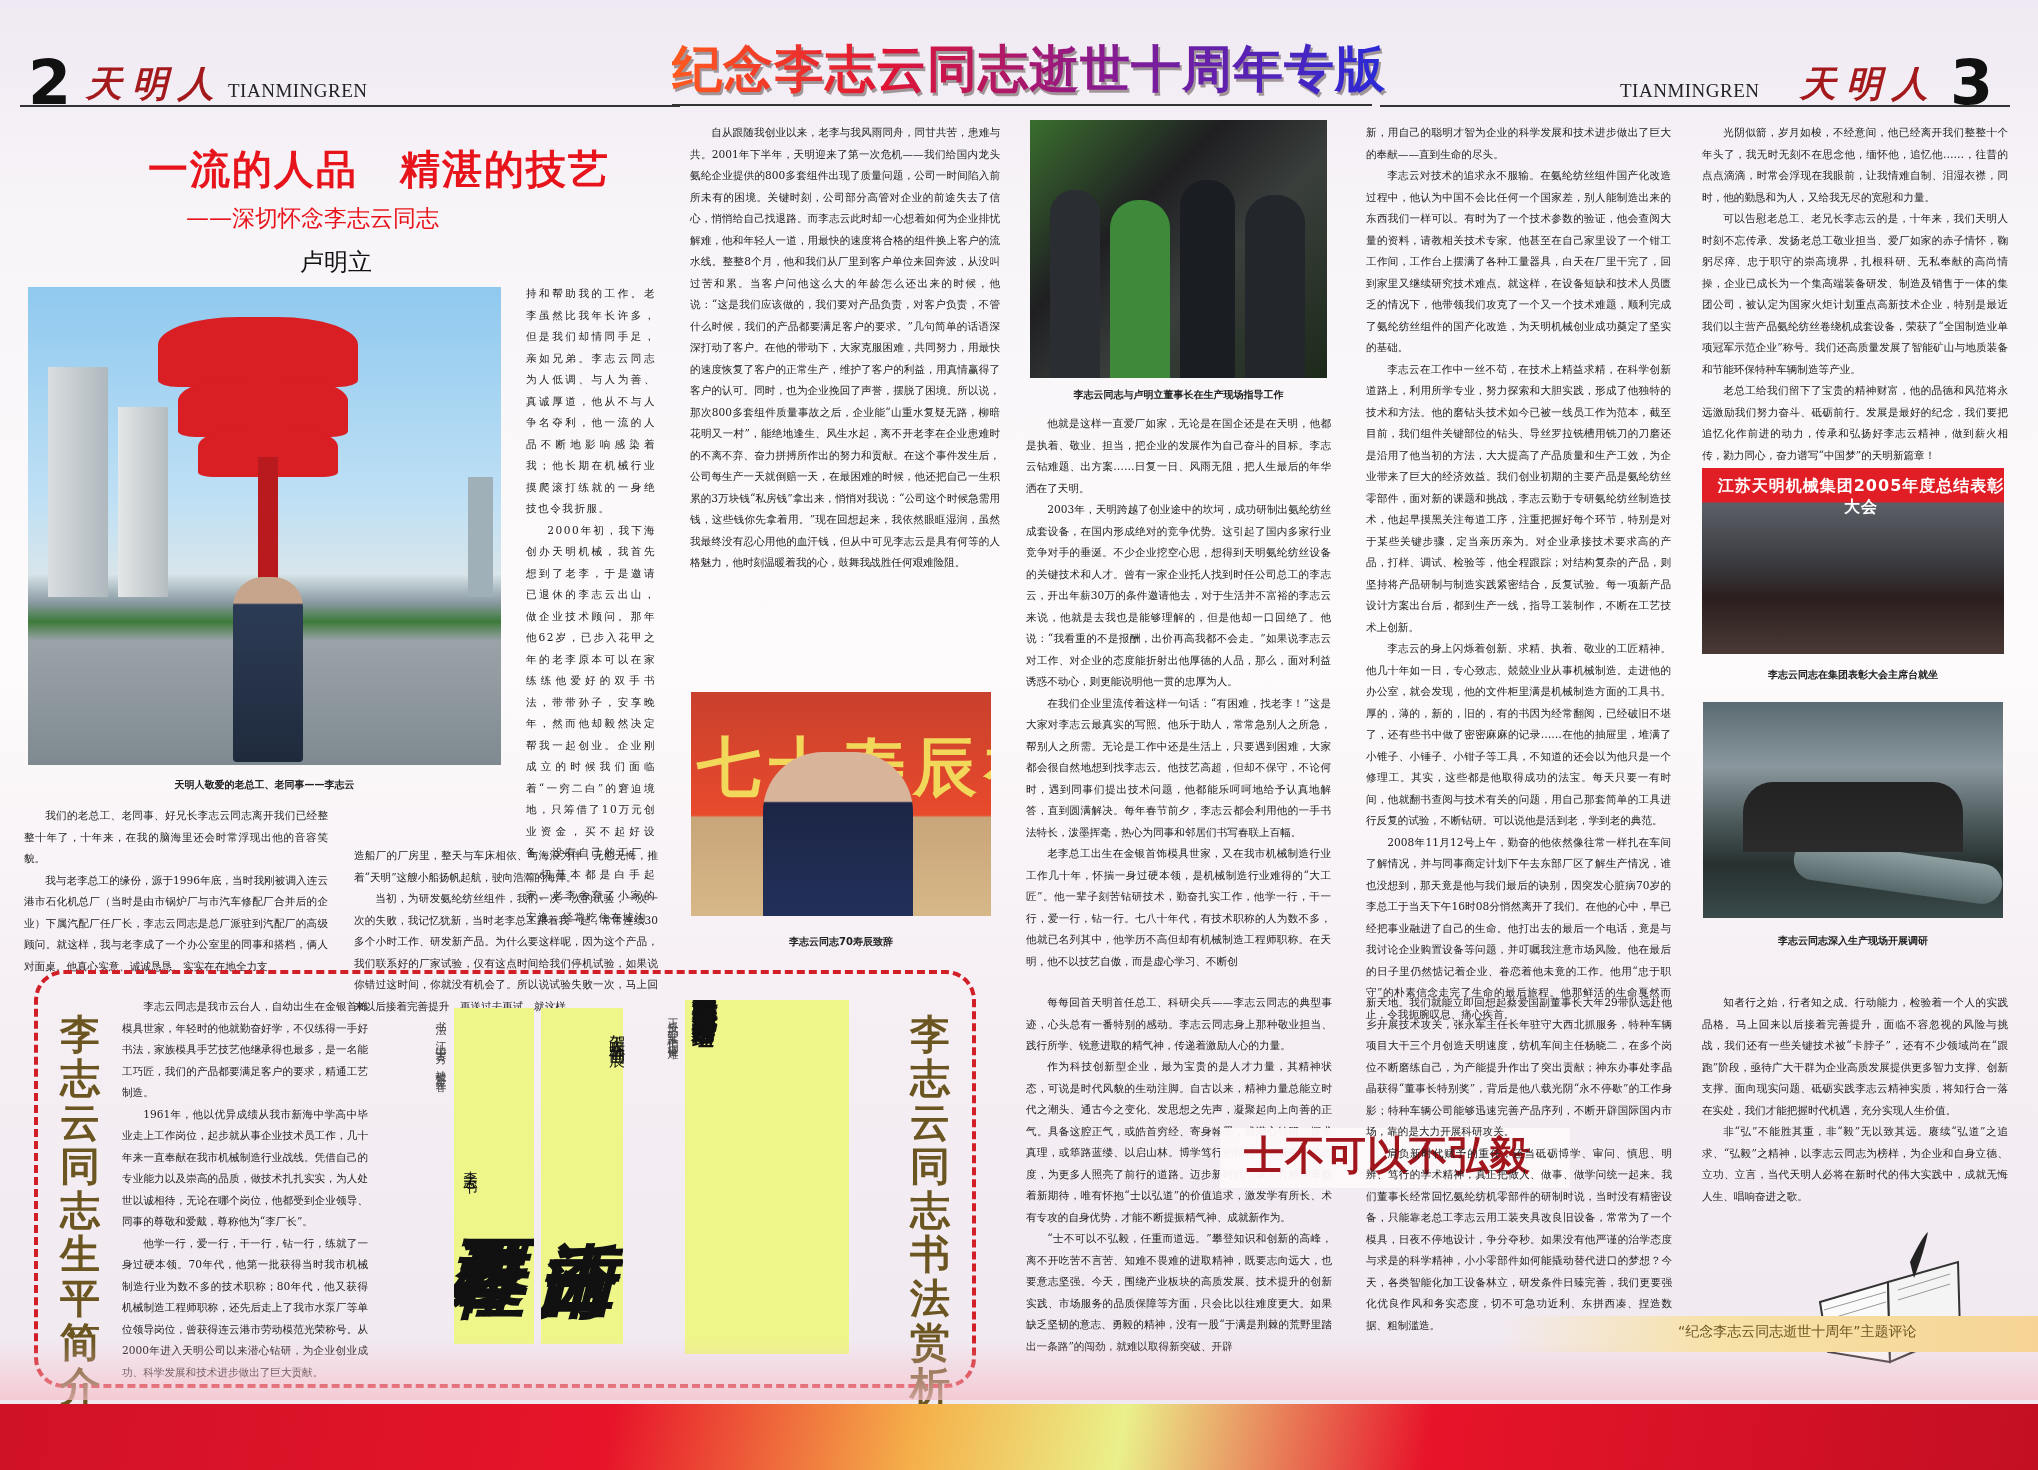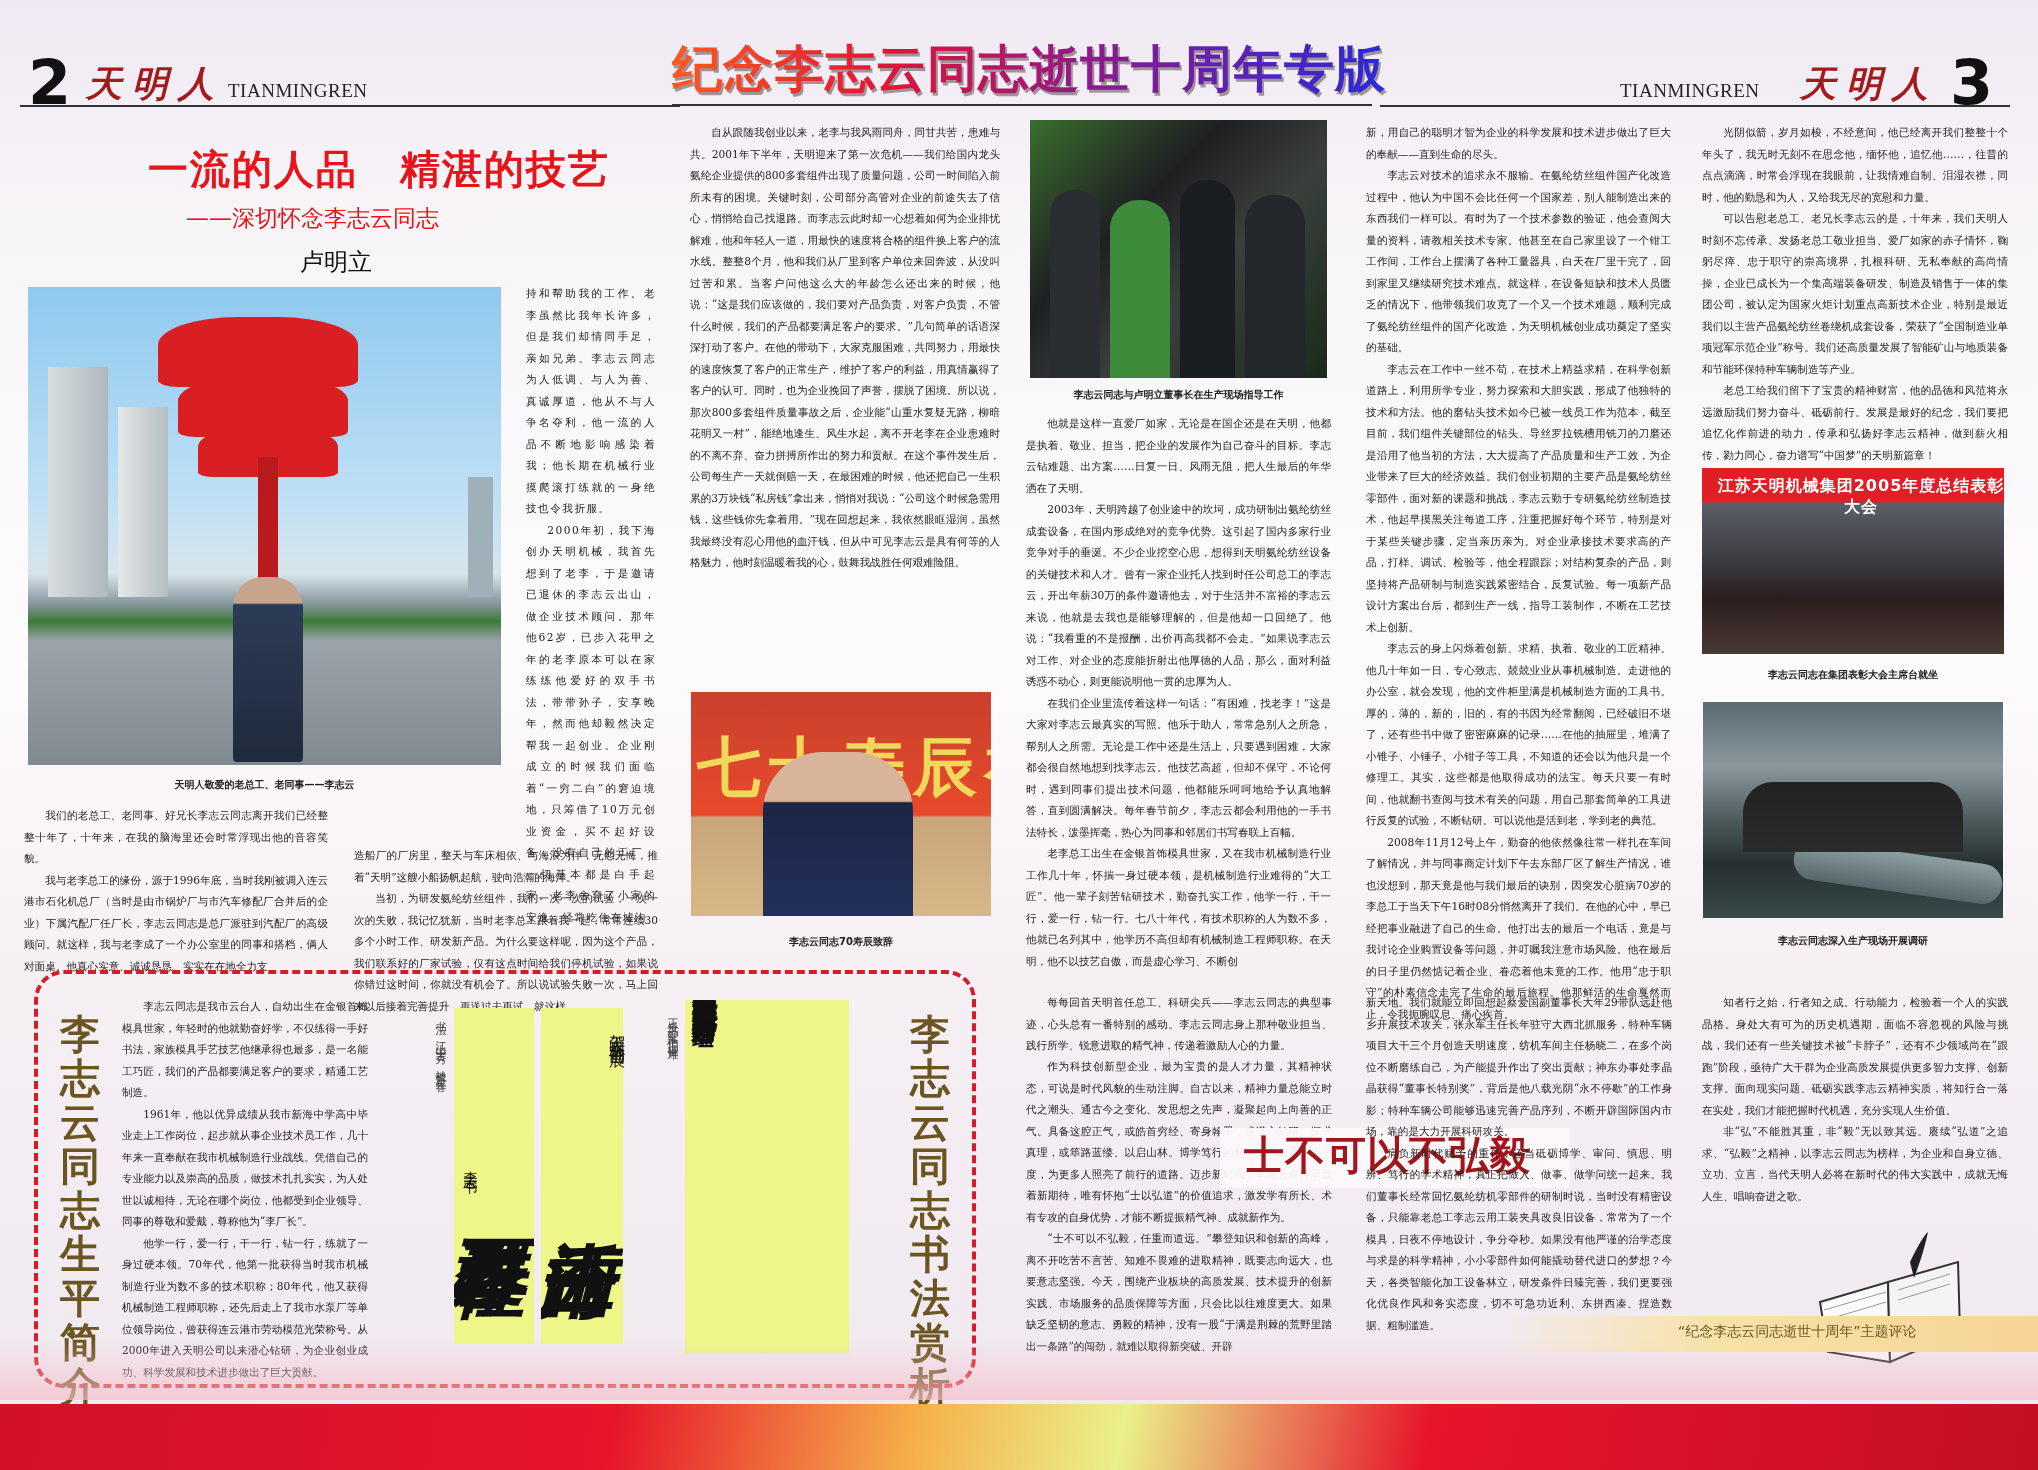--- a/index.html
+++ b/index.html
@@ -182,21 +182,21 @@
 </div>
 <div class="abs" style="left:1220px;top:1128px;width:350px;height:60px;background:rgba(252,248,250,0.96);"></div>
 <div class="abs shout" style="left:1244px;top:1128px;">士不可以不弘毅</div>
 
 <div class="abs body2" style="left:1366px;top:992px;width:306px;">
   <p style="text-indent:0">新天地。我们就能立即回想起蔡爱国副董事长大年29带队远赴他乡开展技术攻关，张永军主任长年驻守大西北抓服务，特种车辆项目大干三个月创造天明速度，纺机车间主任杨晓二，在多个岗位不断磨练自己，为产能提升作出了突出贡献；神东办事处李晶晶获得“董事长特别奖”，背后是他八载光阴“永不停歇”的工作身影；特种车辆公司能够迅速完善产品序列，不断开辟国际国内市场，靠的是大力开展科研攻关。</p>
   <p>肩负新时代赋予的重任，还当砥砺博学、审问、慎思、明辨、笃行的学术精神，真正把做人、做事、做学问统一起来。我们董事长经常回忆氨纶纺机零部件的研制时说，当时没有精密设备，只能靠老总工李志云用工装夹具改良旧设备，常常为了一个模具，日夜不停地设计，争分夺秒。如果没有他严谨的治学态度与求是的科学精神，小小零部件如何能撬动替代进口的梦想？今天，各类智能化加工设备林立，研发条件日臻完善，我们更要强化优良作风和务实态度，切不可急功近利、东拼西凑、捏造数据、粗制滥造。</p>
 </div>
 
 <div class="abs body2" style="left:1702px;top:992px;width:306px;">
-  <p>知者行之始，行者知之成。行动能力，检验着一个人的实践品格。身处大有可为的历史机遇期，面临不容忽视的风险与挑战，我们还有一些关键技术被“卡脖子”，还有不少领域尚在“跟跑”阶段，亟待广大干群为企业高质发展提供更多智力支撑、创新支撑。面向现实问题、砥砺实践李志云精神实质，将知行合一落在实处，我们才能把握时代机遇，充分实现人生价值。</p>
+  <p>知者行之始，行者知之成。行动能力，检验着一个人的实践品格。马上回来以后接着完善提升，面临不容忽视的风险与挑战，我们还有一些关键技术被“卡脖子”，还有不少领域尚在“跟跑”阶段，亟待广大干群为企业高质发展提供更多智力支撑、创新支撑。面向现实问题、砥砺实践李志云精神实质，将知行合一落在实处，我们才能把握时代机遇，充分实现人生价值。</p>
   <p>非“弘”不能胜其重，非“毅”无以致其远。赓续“弘道”之追求、“弘毅”之精神，以李志云同志为榜样，为企业和自身立德、立功、立言，当代天明人必将在新时代的伟大实践中，成就无悔人生、唱响奋进之歌。</p>
 </div>
 
 <div class="abs" style="left:1810px;top:1232px;width:160px;height:140px;">
   <svg width="160" height="140" viewBox="0 0 160 140">
     <path d="M10 70 L78 50 L80 130 L18 120 Z" fill="#fafafa" stroke="#333" stroke-width="2"></path>
     <path d="M80 130 L78 50 L148 30 L150 100 Z" fill="#f4f4f4" stroke="#333" stroke-width="2"></path>
     <path d="M14 78 L76 60 M16 88 L76 70 M88 58 L140 42 M88 68 L140 52" stroke="#999" stroke-width="1"></path>
     <path d="M100 30 Q112 5 118 0 Q114 20 104 46 Z" fill="#222"></path>
   </svg>

